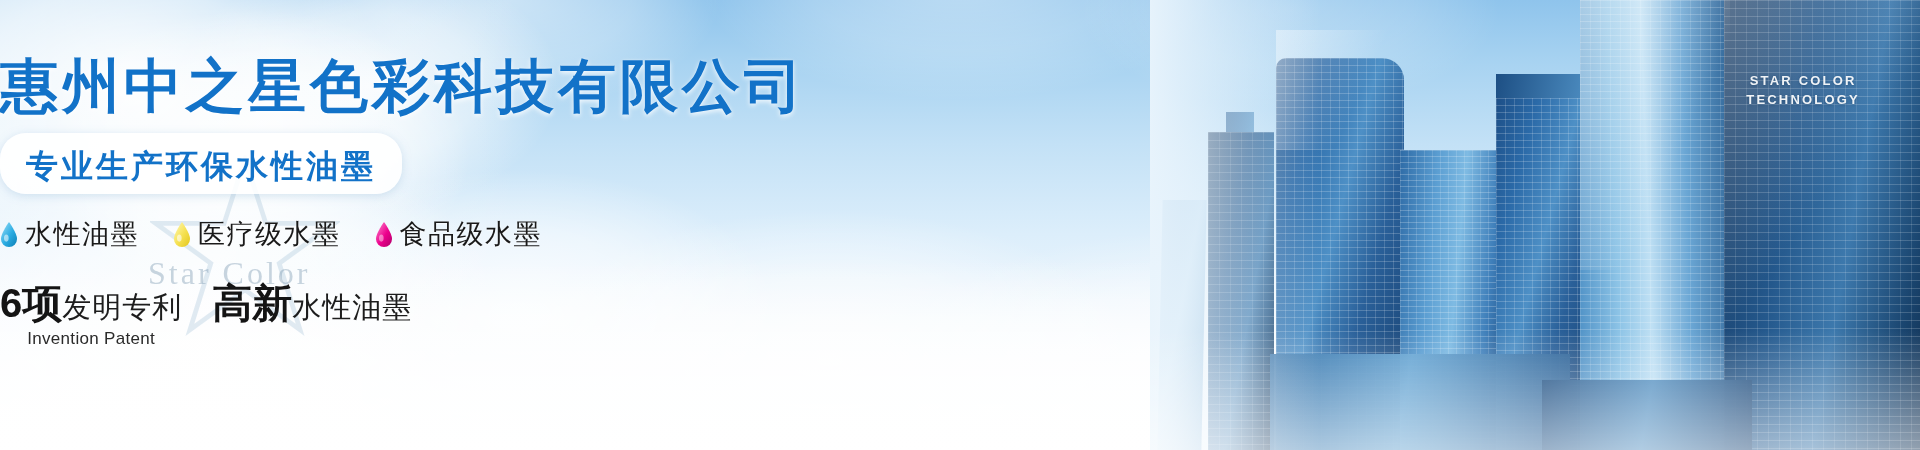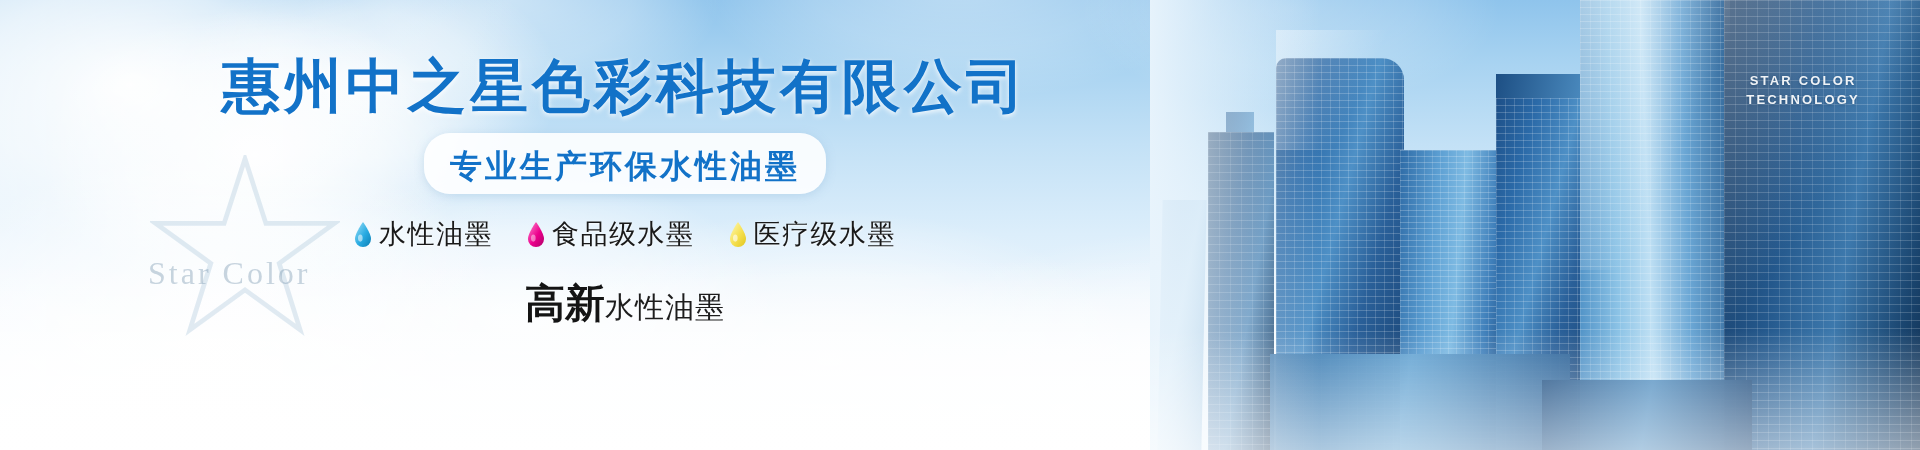--- a/index.html
+++ b/index.html
@@ -163,21 +163,21 @@
     text-align:center; line-height:1.45;
     color:rgba(255,255,255,.92);
     font-size:13px; letter-spacing:2.2px; font-weight:700;
     text-shadow:0 1px 3px rgba(20,60,100,.55);
     white-space:nowrap;
   }
 
   
   .content {
     position:absolute; left:0; top:0; width:1250px; height:450px;
-    display:flex; flex-direction:column; align-items:center;
+    display:flex; flex-direction:column; align-items:flex-start;
     padding-top:56px;
   }
 
   .headline {
     font-size:58px; font-weight:700; letter-spacing:4px;
     color:#1272c8;
     text-shadow:0 2px 5px rgba(255,255,255,.85), 0 0 1px rgba(255,255,255,.9);
     white-space:nowrap; line-height:1.05;
   }
 
@@ -295,51 +295,57 @@
             </defs>
           <path d="M10 0 C10 0 19 12.5 19 19 A9 9 0 0 1 1 19 C1 12.5 10 0 10 0 Z" fill="url(#gC)"></path>
           <ellipse cx="7" cy="18" rx="2.6" ry="4" fill="#ffffff" opacity=".55"></ellipse>
         </svg>
         <span class="feature-label">水性油墨</span>
       </div>
 
       <div class="feature">
         <svg class="drop" viewBox="0 0 20 28">
           <defs>
+              <linearGradient id="gY" x1="0" y1="0" x2="1" y2="1">
+            <stop offset="0%" stop-color="#fff9b8"></stop>
+                <stop offset="55%" stop-color="#f5e050"></stop>
+                <stop offset="100%" stop-color="#e2c61d"></stop>
+          </linearGradient>
+            </defs>
+          <path d="M10 0 C10 0 19 12.5 19 19 A9 9 0 0 1 1 19 C1 12.5 10 0 10 0 Z" fill="url(#gY)"></path>
+          <ellipse cx="7" cy="18" rx="2.6" ry="4" fill="#ffffff" opacity=".6"></ellipse>
+        </svg>
+        <span class="feature-label">医疗级水墨</span>
+      </div>
+
+      <div class="feature">
+        <svg class="drop" viewBox="0 0 20 28">
+          <defs>
               <linearGradient id="gM" x1="0" y1="0" x2="1" y2="1">
             <stop offset="0%" stop-color="#ff8ad0"></stop>
                 <stop offset="55%" stop-color="#ec008c"></stop>
                 <stop offset="100%" stop-color="#b00069"></stop>
           </linearGradient>
             </defs>
           <path d="M10 0 C10 0 19 12.5 19 19 A9 9 0 0 1 1 19 C1 12.5 10 0 10 0 Z" fill="url(#gM)"></path>
           <ellipse cx="7" cy="18" rx="2.6" ry="4" fill="#ffffff" opacity=".45"></ellipse>
         </svg>
         <span class="feature-label">食品级水墨</span>
       </div>
 
-      <div class="feature">
-        <svg class="drop" viewBox="0 0 20 28">
-          <defs>
-              <linearGradient id="gY" x1="0" y1="0" x2="1" y2="1">
-            <stop offset="0%" stop-color="#fff9b8"></stop>
-                <stop offset="55%" stop-color="#f5e050"></stop>
-                <stop offset="100%" stop-color="#e2c61d"></stop>
-          </linearGradient>
-            </defs>
-          <path d="M10 0 C10 0 19 12.5 19 19 A9 9 0 0 1 1 19 C1 12.5 10 0 10 0 Z" fill="url(#gY)"></path>
-          <ellipse cx="7" cy="18" rx="2.6" ry="4" fill="#ffffff" opacity=".6"></ellipse>
-        </svg>
-        <span class="feature-label">医疗级水墨</span>
-      </div>
-
     </div>
 
     <div class="badges">
 
+      <div class="badge">
+        <div class="badge-cn">
+          <span class="badge-big">6项</span><span class="badge-rest">发明专利</span>
+        </div>
+        <div class="badge-en">Invention Patent</div>
+      </div>
 
       <div class="badge">
         <div class="badge-cn">
           <span class="badge-big">高新</span><span class="badge-rest">水性油墨</span>
         </div>
       </div>
 
     </div>
 
   </div>

